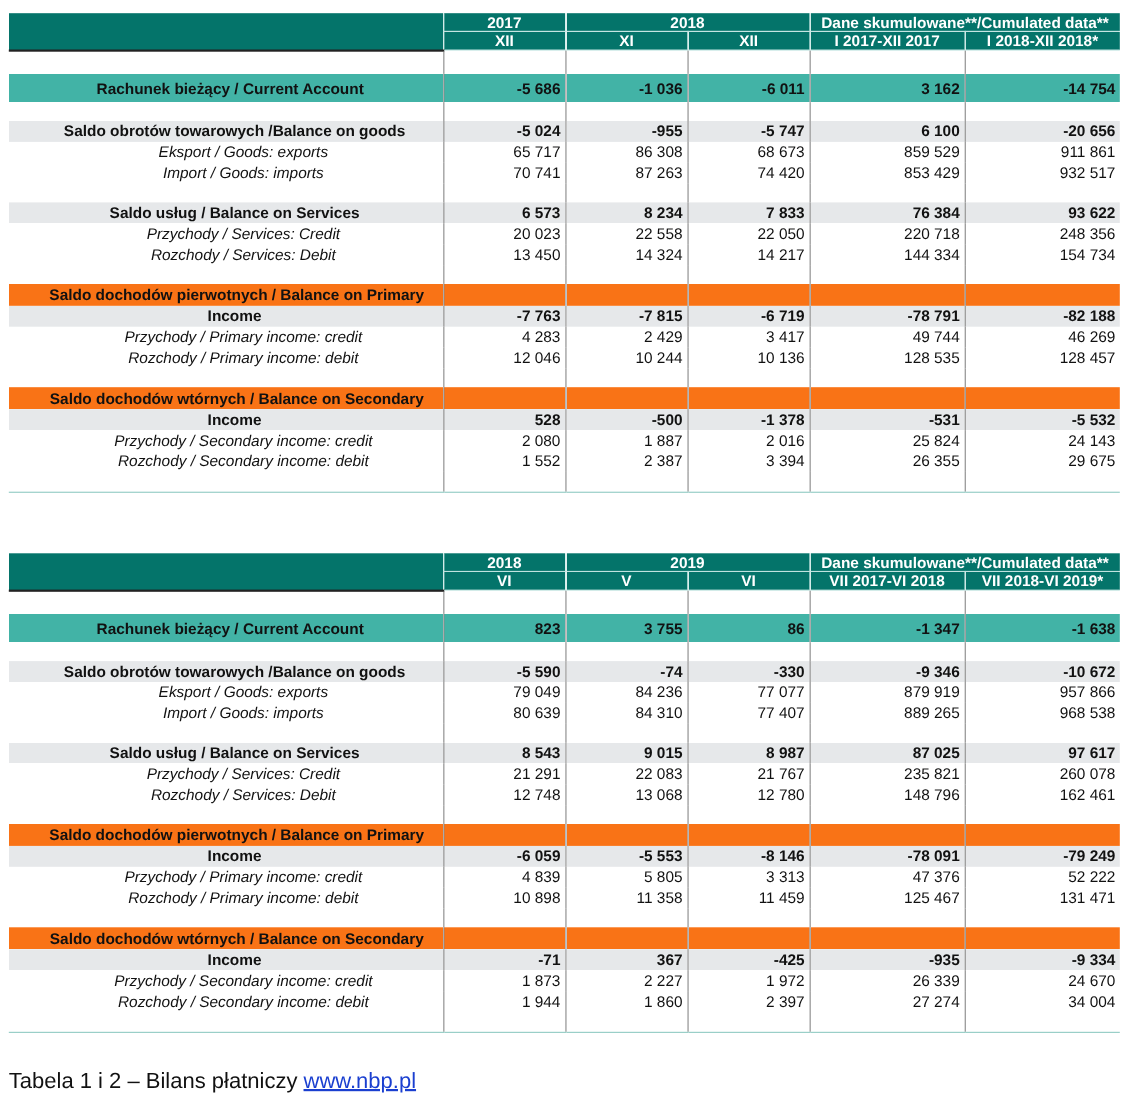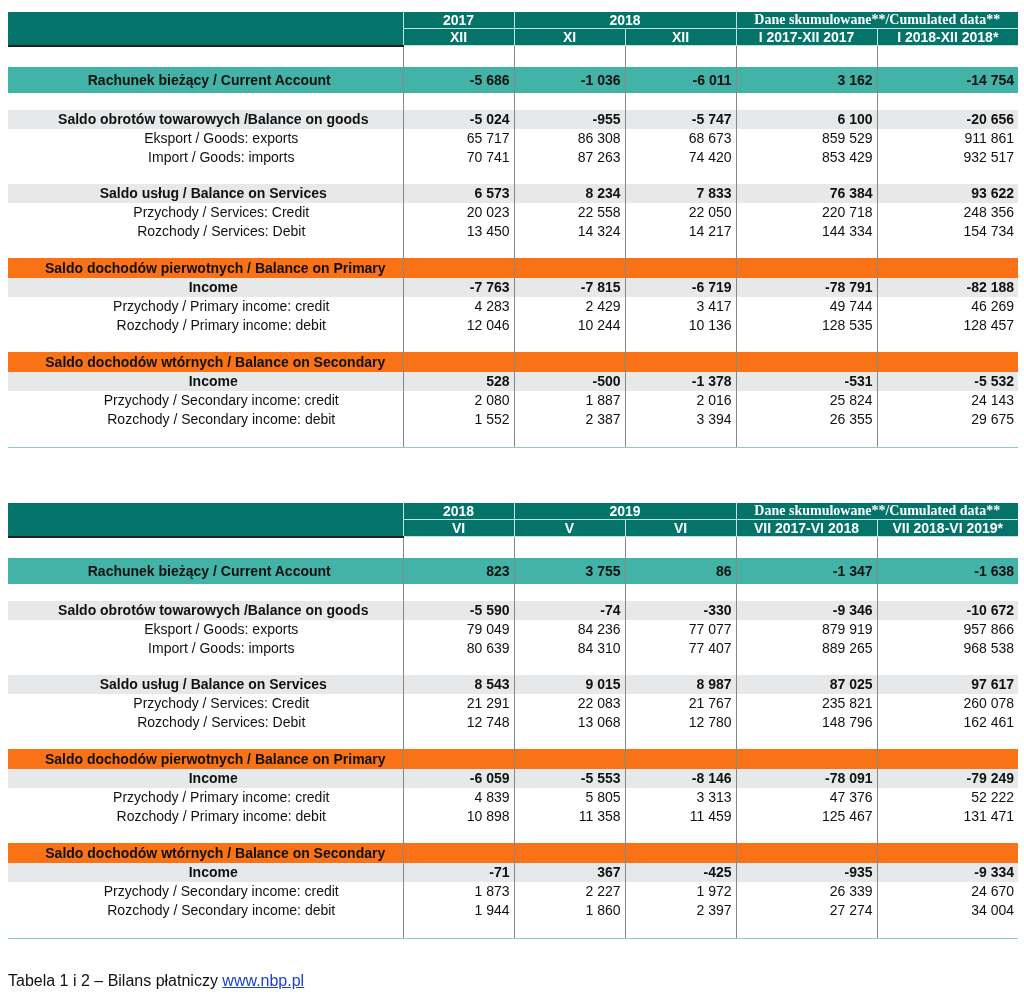--- a/index.html
+++ b/index.html
@@ -7,35 +7,35 @@
   .tbl { position:absolute; left:8px; width:1010px; border-collapse:collapse; table-layout:fixed; font-size:14px; }
   .tbl td, .tbl th { padding:0 4px; white-space:nowrap; overflow:hidden; }
   .tbl col.c0 { width:395px; }
   .tbl col.c1 { width:111px; }
   .tbl col.c2 { width:111px; }
   .tbl col.c3 { width:111px; }
   .tbl col.c4 { width:141px; }
   .tbl col.c5 { width:141px; }
   .hd th { background:#04746a; color:#fff; font-weight:bold; text-align:center; height:14px; border-left:1px solid #bfe3df; border-bottom:1px solid #bfe3df; font-size:14px; }
   .hd th.first { border-left:none; border-bottom:2px solid #222; }
-  .hd th.cum { font-size:14px; padding:0 1px;font-family:Liberation Serif, serif; }
+  .hd th.cum { font-size:14px; padding:0 1px; }
   .cell { border-left:1px solid #888; text-align:right; }
   .tbl td.lbl { text-align:center; }
   .spacer td { height:20px; }
   .spacer-s td { height:17px; }
   .ca td { background:#42b3a6; font-weight:bold; height:26px; }
   .ca td.lbl { padding-left:12px; }
   .grp td { background:#e6e8ea; font-weight:bold; height:19px; }
   .grp td.lbl { padding-left:20px; }
   .grp2 td { background:#f97316; font-weight:bold; height:20px; vertical-align:bottom; }
   .grp2 td.lbl { padding-left:24px; line-height:20px; white-space:normal; }
   .sub td { height:19px; }
-  .sub td.lbl { padding-left:36px; }
+  .sub td.lbl { padding-left:36px;font-style:italic; }
   .end td { height:18px; border-bottom:1px solid #8fcac3; }
-  .caption { position:absolute; left:8px; top:972px; font-size:16px; color:#111; }
+  .caption { position:absolute; left:8px; top:972px; font-size:20px; color:#111; }
   .caption a { color:#1a3fd0; text-decoration:underline; }
 </style>
 </head>
 <body>
 
 <div id="tables-root">
 <table class="tbl" style="top:12px">
 <colgroup>
         <col class="c0">
         <col class="c1">

